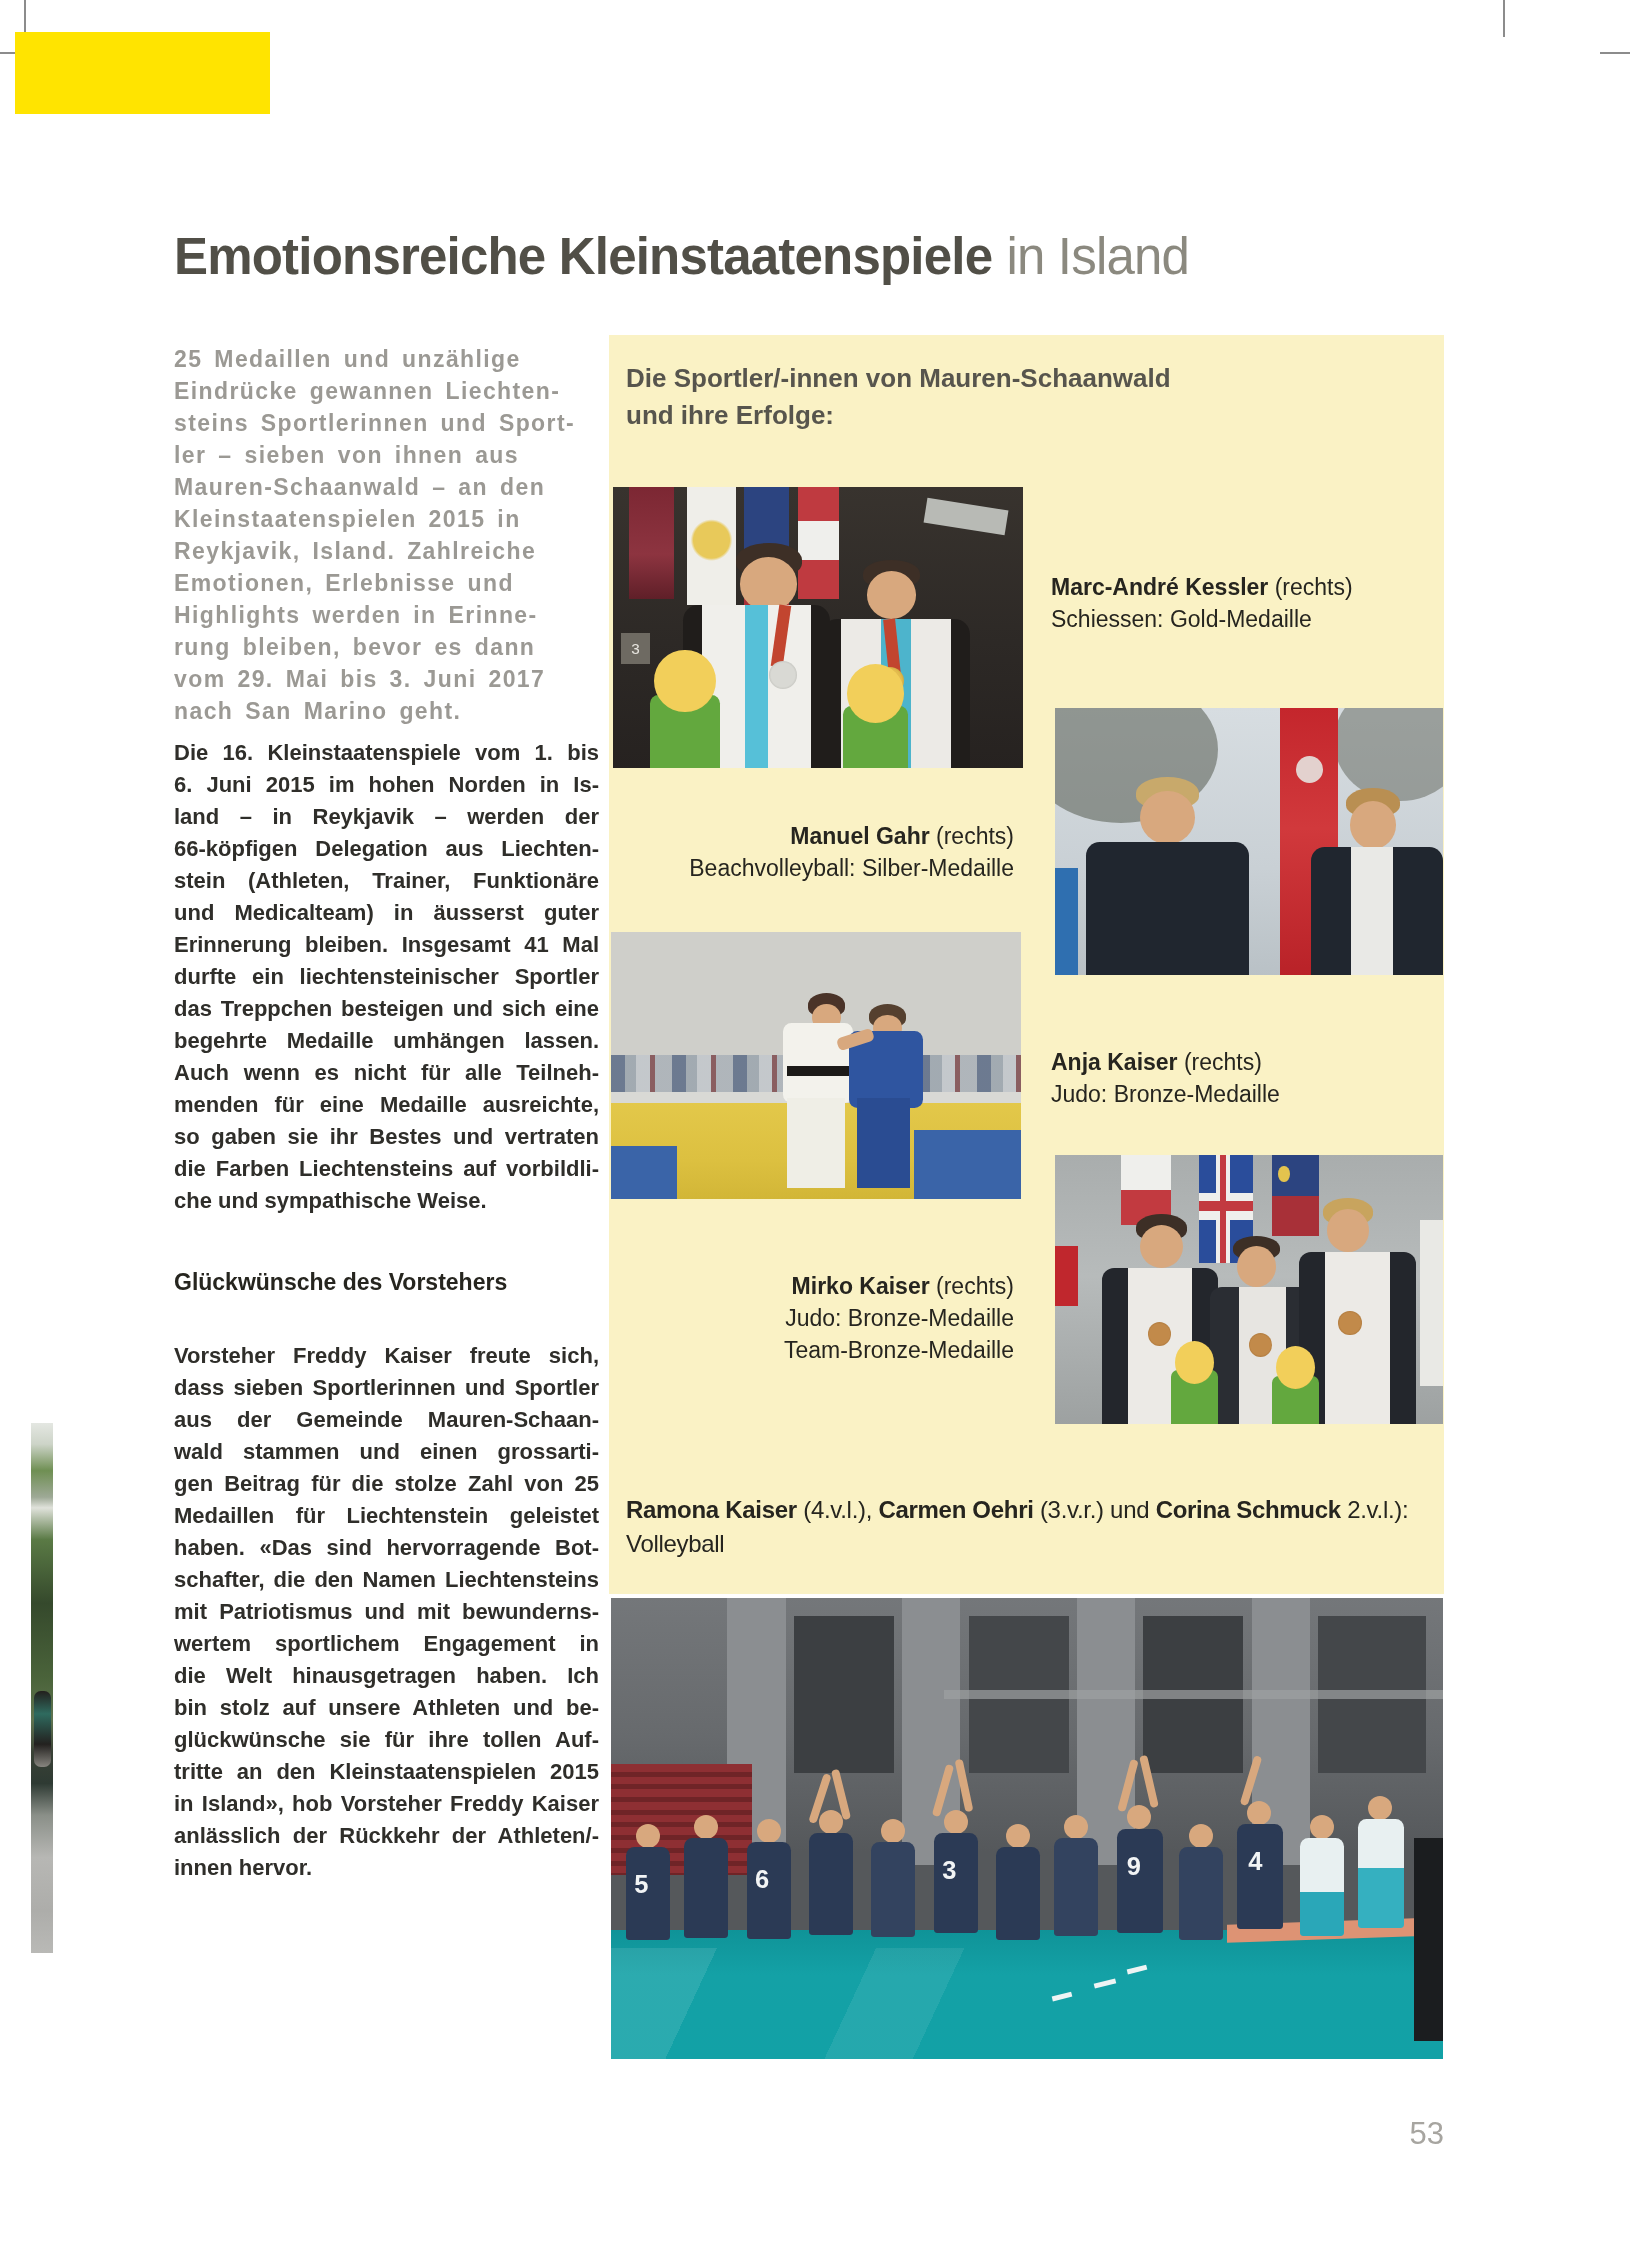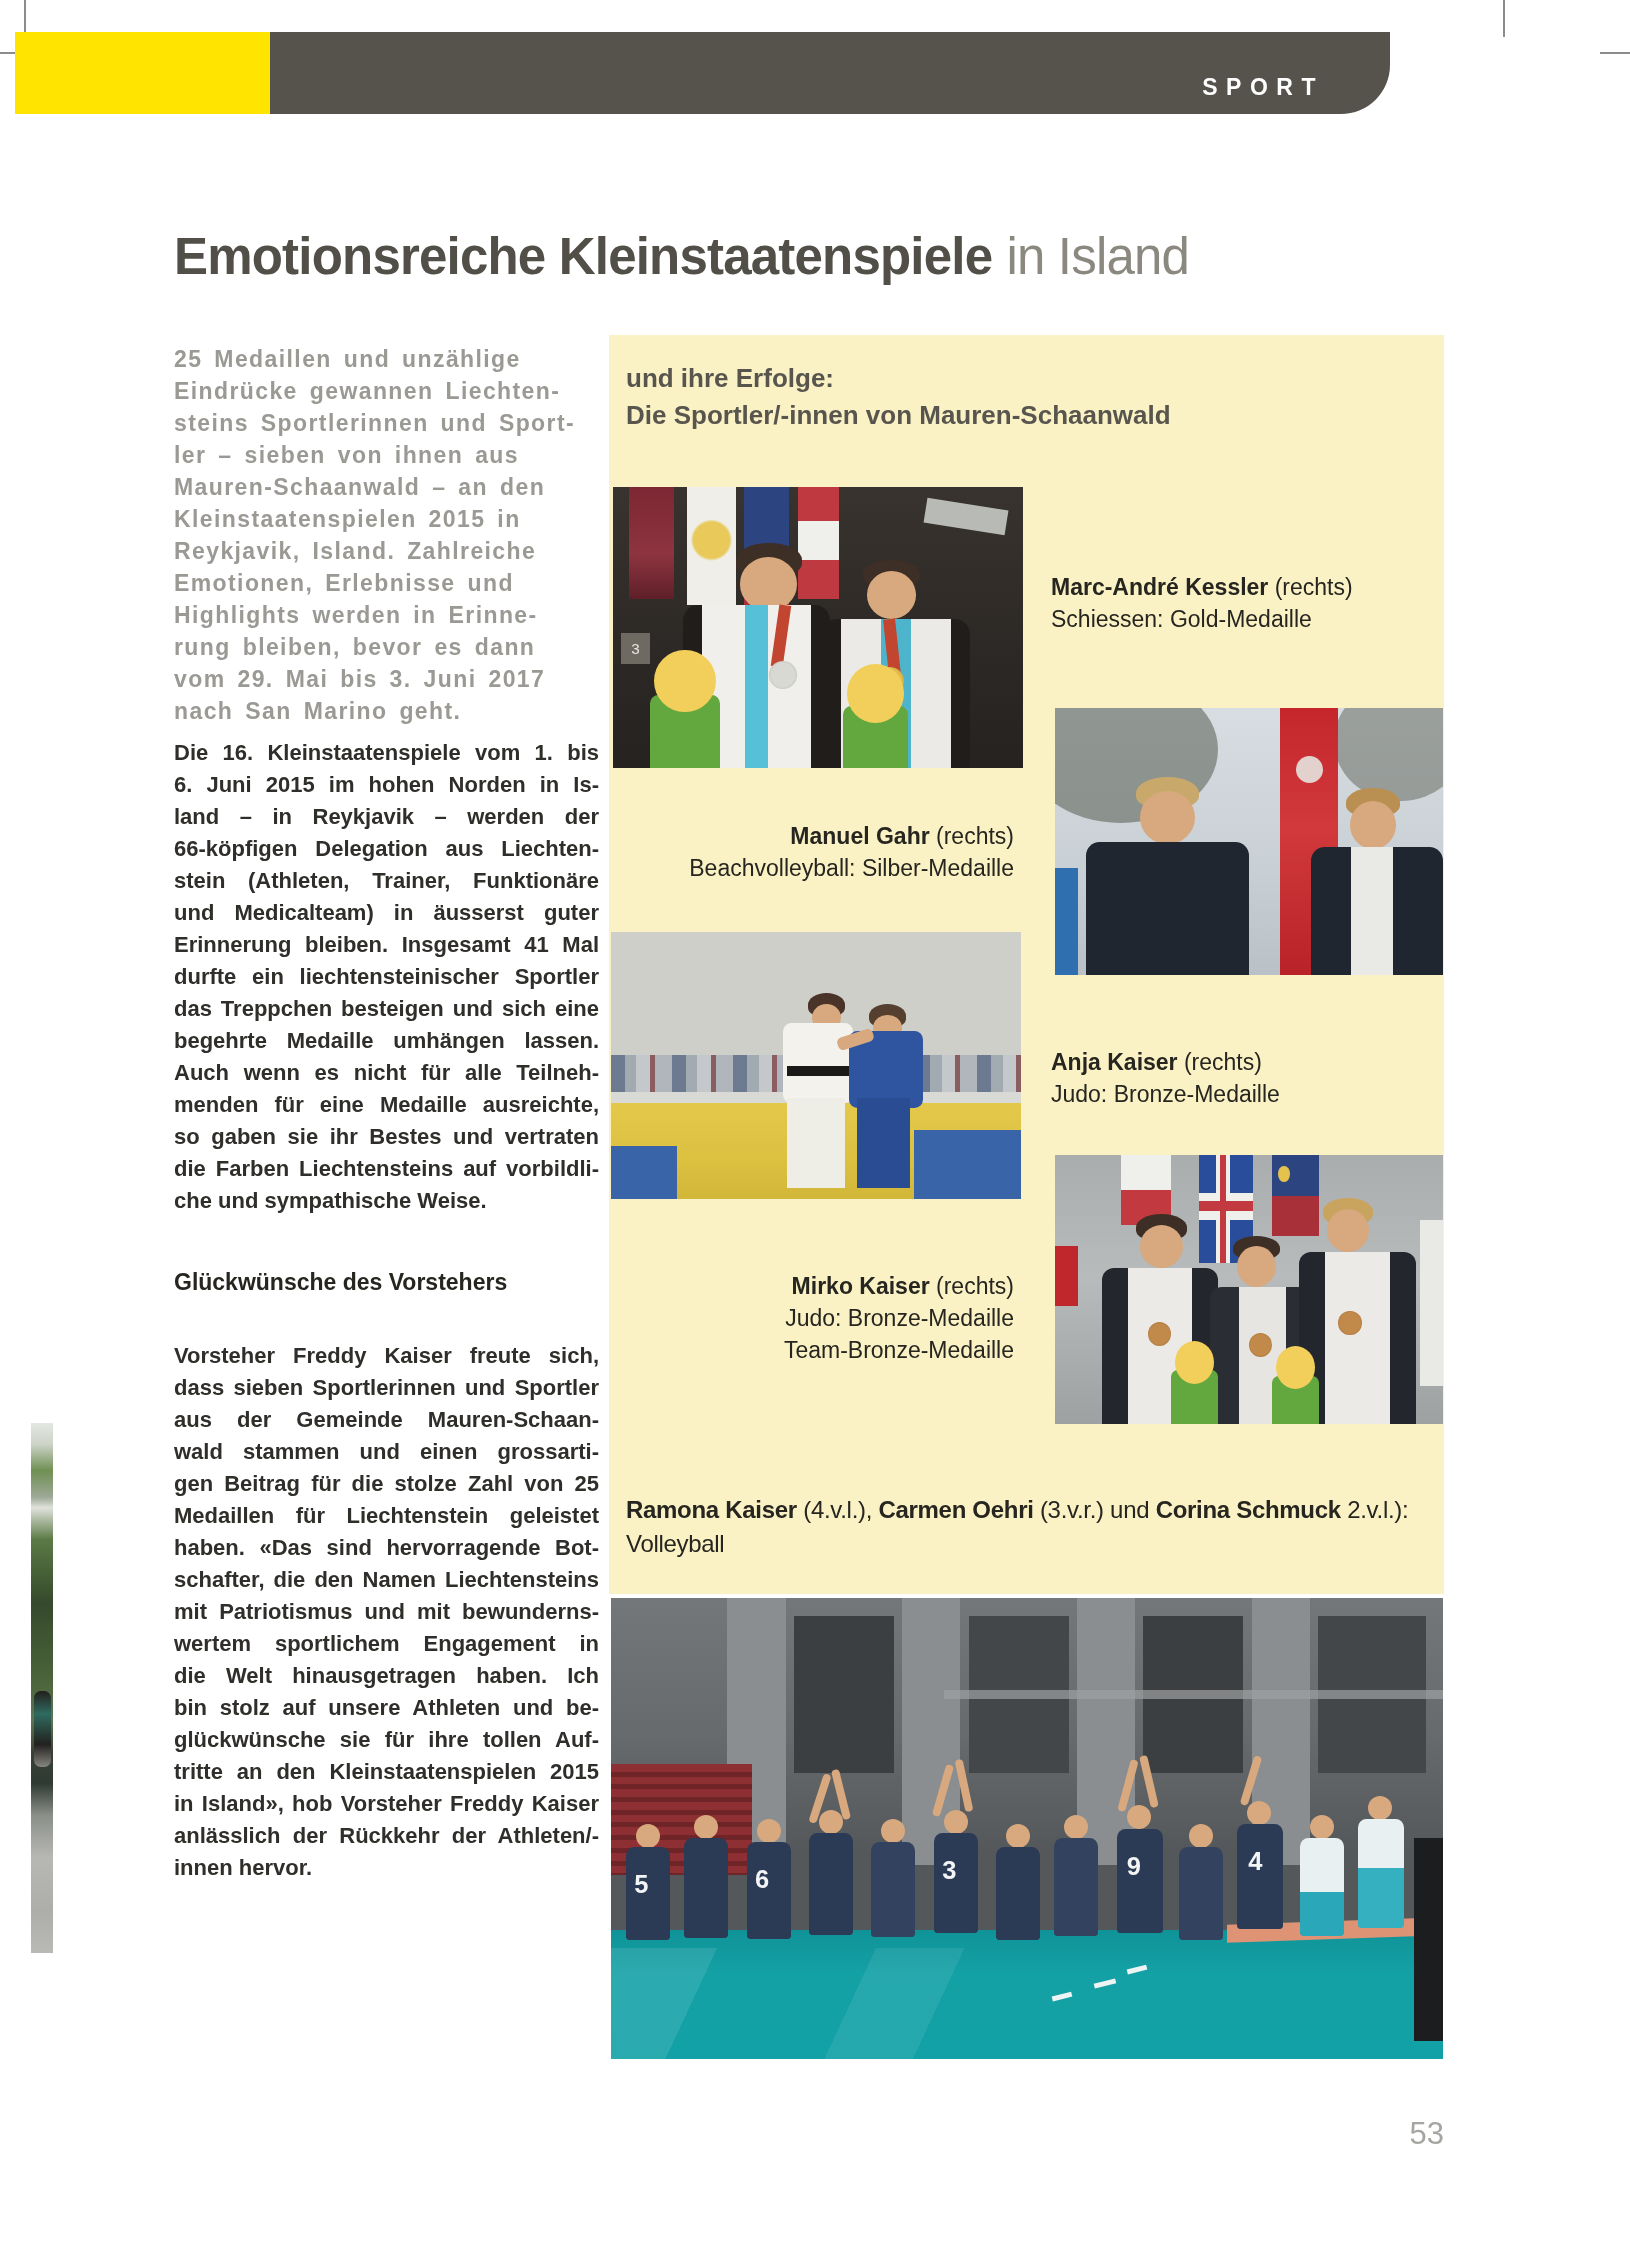--- a/index.html
+++ b/index.html
@@ -77,23 +77,20 @@
 <body>
 
 <div id="page">
 
   <div class="cropmark" style="left:24px;top:0;width:1.7px;height:37px;"></div>
   <div class="cropmark" style="left:0;top:52px;width:17px;height:1.7px;"></div>
   <div class="cropmark" style="left:1503px;top:0;width:1.7px;height:37px;"></div>
   <div class="cropmark" style="left:1600px;top:52px;width:31px;height:1.7px;"></div>
 
   <div class="tab-yellow"></div>
-  <div class="headerbar">
-    <span class="header-label">SPORT</span>
-  </div>
 
   <h1 class="page-title" style="margin:0;">
     <span class="t-bold">Emotionsreiche Kleinstaatenspiele</span>
     <span class="t-light">in Island</span>
   </h1>
 
   <div class="textblock intro">
       <div class="bline">25 Medaillen und unzählige</div>
       <div class="bline">Eindrücke gewannen Liechten-</div>
       <div class="bline">steins Sportlerinnen und Sport-</div>
@@ -143,22 +140,22 @@
       <div class="bline">in Island», hob Vorsteher Freddy Kaiser</div>
       <div class="bline">anlässlich der Rückkehr der Athleten/-</div>
       <div class="bline">innen hervor.</div>
     </div>
 
   <div class="bleed-strip"></div>
   <div class="bleed-person"></div>
 
   <div class="infobox"></div>
   <div class="ib-title">
+    <div>Die Sportler/-innen von Mauren-Schaanwald</div>
     <div>und ihre Erfolge:</div>
-    <div>Die Sportler/-innen von Mauren-Schaanwald</div>
   </div>
 
   <div class="photo" id="photo1">
     <div class="abs" style="left:4%;top:0;width:11%;height:40%;background:linear-gradient(180deg,#7c2733 0%,#8d3440 60%,#5f1f28 100%);"></div>
     <div class="abs" style="left:18%;top:0;width:12%;height:42%;background:radial-gradient(circle at 50% 45%,#e8c95a 0 26%,#efeee9 30%);"></div>
     <div class="abs" style="left:32%;top:0;width:11%;height:44%;background:linear-gradient(180deg,#2c4480 50%,#a83038 50%);"></div>
     <div class="abs" style="left:45%;top:0;width:10%;height:40%;background:linear-gradient(180deg,#bf3a40 30%,#efefec 30% 65%,#bf3a40 65%);"></div>
     <div class="abs" style="right:4%;top:6%;width:20%;height:9%;background:#cfd2ce;transform:rotate(9deg);opacity:.85;"></div>
     <div class="abs" style="left:2%;top:52%;width:7%;height:11%;background:#6e6a62;color:#e8e6e0;font-size:15.3px;text-align:center;line-height:31px;">3</div>
     <div class="hair" style="left:30%;top:20%;width:16%;height:12%;"></div>

